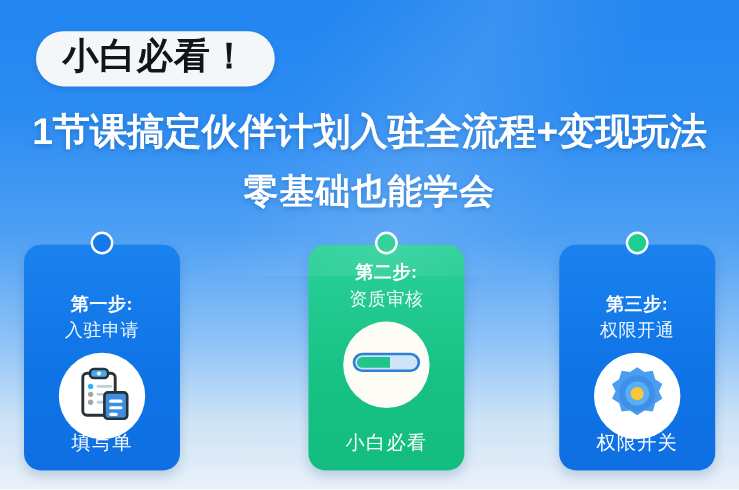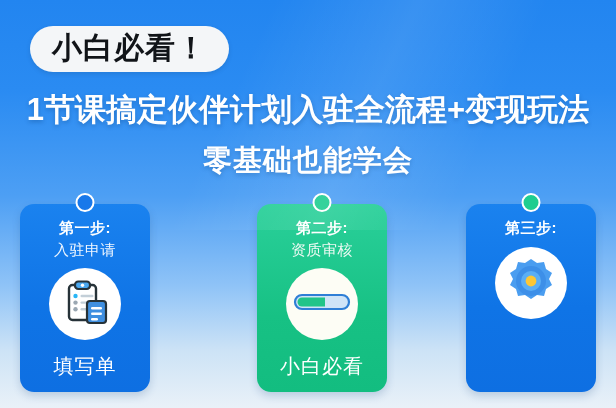--- a/index.html
+++ b/index.html
@@ -95,21 +95,21 @@
   .card {
     position: relative;
     width: 130px;
     height: 188px;
     border-radius: 14px;
     box-shadow: 0 4px 9px rgba(25,70,130,0.20);
     display: flex;
     flex-direction: column;
     align-items: center;
   }
-  .card.blue  { background: linear-gradient(180deg, #1a82ef 0%, #0f74e6 55%, #0e6fe2 100%); }
+  .card.blue  { background: linear-gradient(180deg, #1a82ef 0%, #0f74e6 55%, #0e6fe2 100%); justify-content: center; }
   .card.green { background: linear-gradient(180deg, #2ad09a 0%, #17c184 60%, #13bd80 100%); margin-left: 28px; }
 
   
   .node {
     position: absolute;
     top: -11px;
     left: 50%;
     transform: translateX(-50%);
     width: 19px;
     height: 19px;
@@ -152,21 +152,21 @@
   }
   .card.green .icon-wrap { background: #fdfdf5; }
 
   .step-foot {
     position: absolute;
     bottom: 12px;
     left: 0;
     width: 100%;
     text-align: center;
     color: #ffffff;
-    font-size: 20px;
+    font-size: 16px;
     font-weight: normal;
     letter-spacing: 1px;
     white-space: nowrap;
   }
 </style>
 </head>
 <body>
 
 <div id="poster">
 
@@ -215,27 +215,29 @@
             <path d="M9 9.5 h23 v9 h-23 a4.5 4.5 0 0 1 0 -9 z" fill="#21c489"></path>
           </svg>
         </span>
       </div>
       <div class="step-foot">小白必看</div>
     </div>
 
     <div class="card blue">
       <span class="node green"></span>
       <div class="step-title">第三步:</div>
+      <div class="step-name">权限开通</div>
       <div class="icon-wrap">
         <span>
           <svg width="50" height="50" viewBox="0 0 50 50">
             <path d="M25 3 l6 4 7-1 2 7 6 4-3 6 3 6-6 4-2 7-7-1-6 4-6-4-7 1-2-7-6-4 3-6-3-6 6-4 2-7 7 1z" fill="#4a9df0"></path>
             <circle cx="25" cy="25" r="15" fill="#3d8fe8"></circle>
             <circle cx="25" cy="25" r="10" fill="#5aaef5"></circle>
             <circle cx="25" cy="25" r="5.4" fill="#fdc735"></circle>
           </svg>
         </span>
       </div>
+      <div class="step-foot">权限开关</div>
     </div>
 
 
   </div>
 </div>
 
 </body></html>

